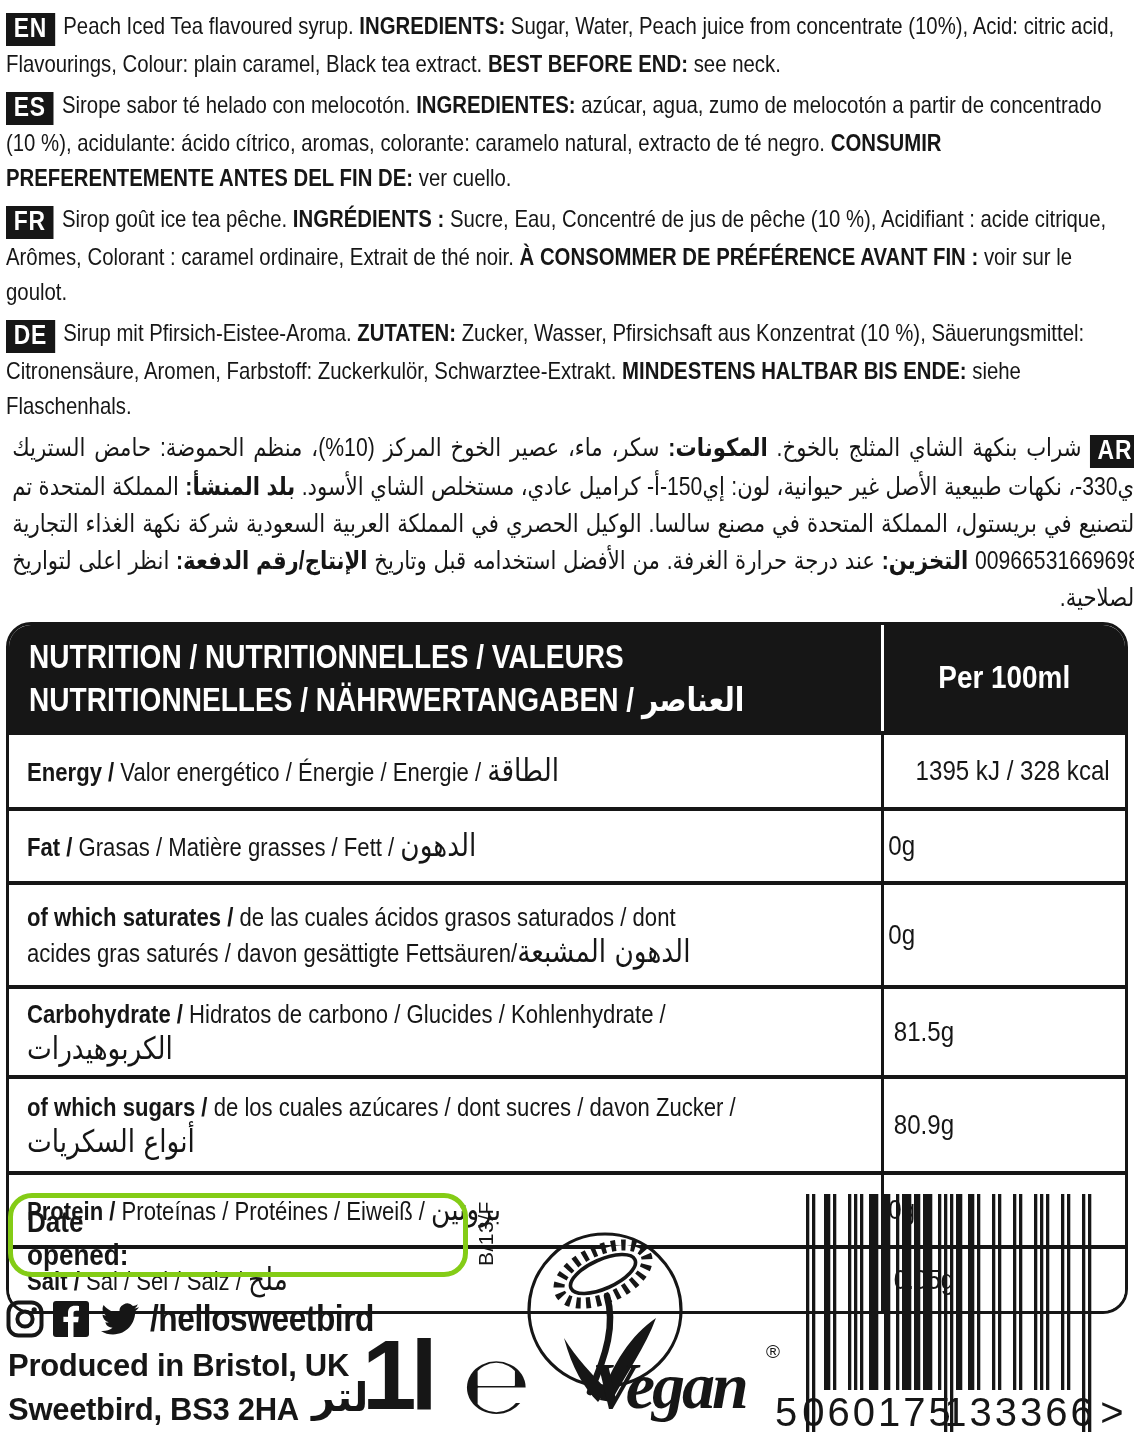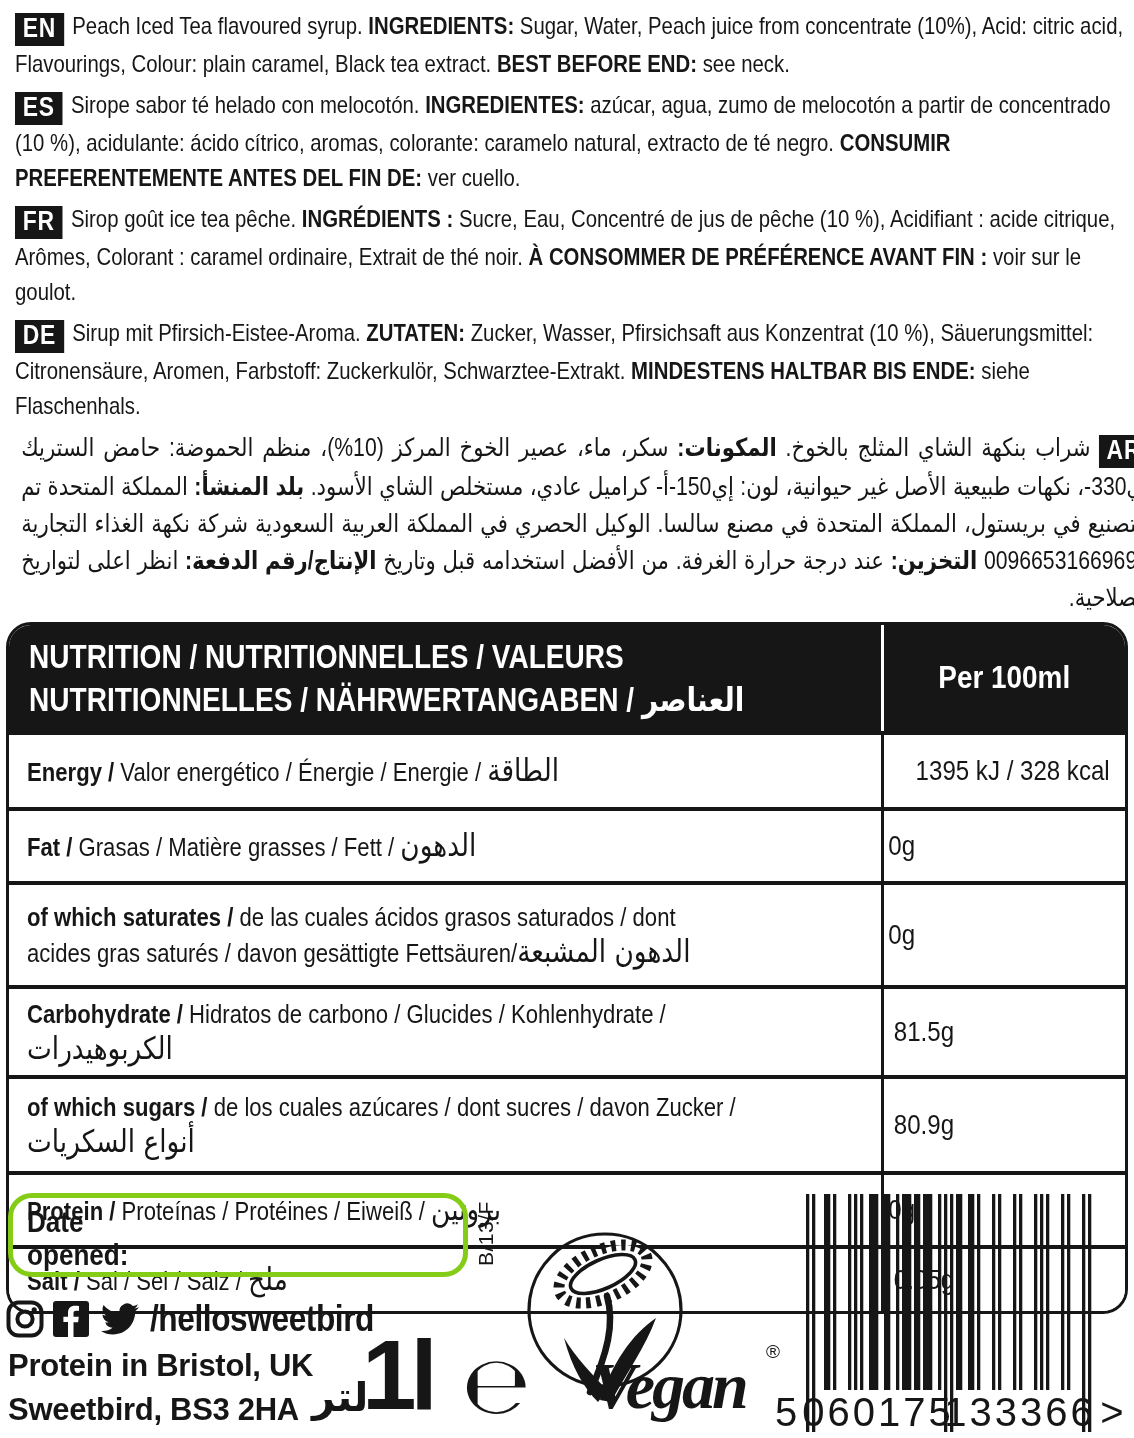--- a/index.html
+++ b/index.html
@@ -1,21 +1,21 @@
 <!DOCTYPE html>
 <html><head>
 <meta charset="utf-8">
 <style>
   * { box-sizing: border-box; margin: 0; padding: 0; }
   html,body { background:#fff; }
   body { font-family: "Liberation Sans","DejaVu Sans",sans-serif; color:#161616; }
   .page { position:relative; width:1134px; height:1438px; background:#fff; overflow:hidden; }
 
   
-  .ingredients { padding:8px 0 0 6px;margin-left:9px; }
+  .ingredients { padding:8px 0 0 6px; }
   .lang-para { font-size:24px; line-height:35px; width:1330px;
                transform:scaleX(0.848); transform-origin:0 0; margin-bottom:6px; }
   .lang-para .b { font-weight:bold; }
   .lang-badge { display:inline-block; background:#161616; color:#fff; font-weight:bold;
                 font-size:27px; line-height:31px; padding:0 9px 2px 9px; margin-right:10px;
                 vertical-align:-3px; letter-spacing:1px; }
   .lang-para.rtl { direction:rtl; text-align:justify; font-size:25px; line-height:37px;
                    transform-origin:100% 0; margin-left:-196px; }
   .lang-para.rtl .lang-badge { margin-right:0; margin-left:10px; }
 
@@ -173,21 +173,21 @@
           <path d="M21.5 37V22.2h4.6l.7-5.4h-5.3v-3.4c0-1.6.4-2.6 2.7-2.6h2.8V5.9c-.5-.1-2.2-.2-4.1-.2-4.1 0-6.9 2.5-6.9 7.1v3.9h-4.6v5.4h4.6V37z" fill="#fff"></path>
         </svg>
     </span>
     <span>
       <svg width="44" height="38" viewBox="0 0 24 24">
           <path fill="#161616" d="M23.953 4.57a10 10 0 01-2.825.775 4.958 4.958 0 002.163-2.723c-.951.555-2.005.959-3.127 1.184a4.92 4.92 0 00-8.384 4.482C7.69 8.095 4.067 6.13 1.64 3.162a4.822 4.822 0 00-.666 2.475c0 1.71.87 3.213 2.188 4.096a4.904 4.904 0 01-2.228-.616v.06a4.923 4.923 0 003.946 4.827 4.996 4.996 0 01-2.212.085 4.936 4.936 0 004.604 3.417 9.867 9.867 0 01-6.102 2.105c-.39 0-.779-.023-1.17-.067a13.995 13.995 0 007.557 2.209c9.053 0 13.998-7.496 13.998-13.985 0-.21 0-.42-.015-.63A9.935 9.935 0 0024 4.59z"></path>
         </svg>
     </span>
     <span class="handle">/hellosweetbird</span>
   </div>
-  <div class="addr1"><span class="addr">Protein in Bristol, UK</span></div>
+  <div class="addr1"><span class="addr">Produced in Bristol, UK</span></div>
   <div class="addr2"><span class="addr">Sweetbird, BS3 2HA</span></div>
 
   <div class="vol-ar">لتر</div>
   <div class="vol-1l">1l</div>
   <div class="vol-e">℮</div>
 
   <div class="vegan-wrap">
     <svg width="290" height="205" viewBox="0 0 290 205">
       <circle cx="97" cy="88" r="76" fill="none" stroke="#161616" stroke-width="3.2"></circle>
       <g transform="rotate(-24 95 52)">

